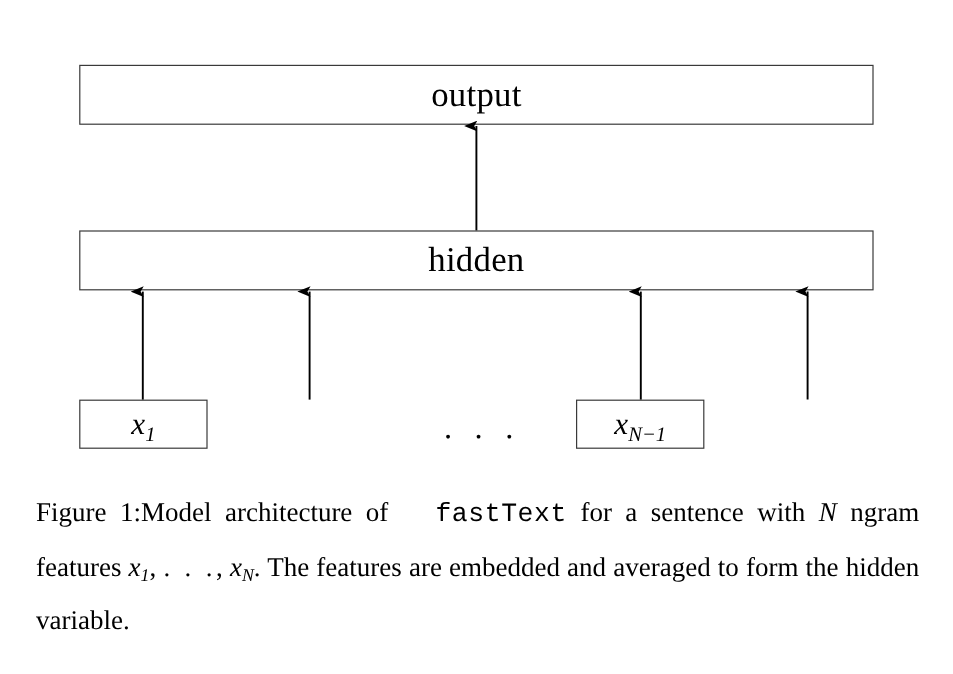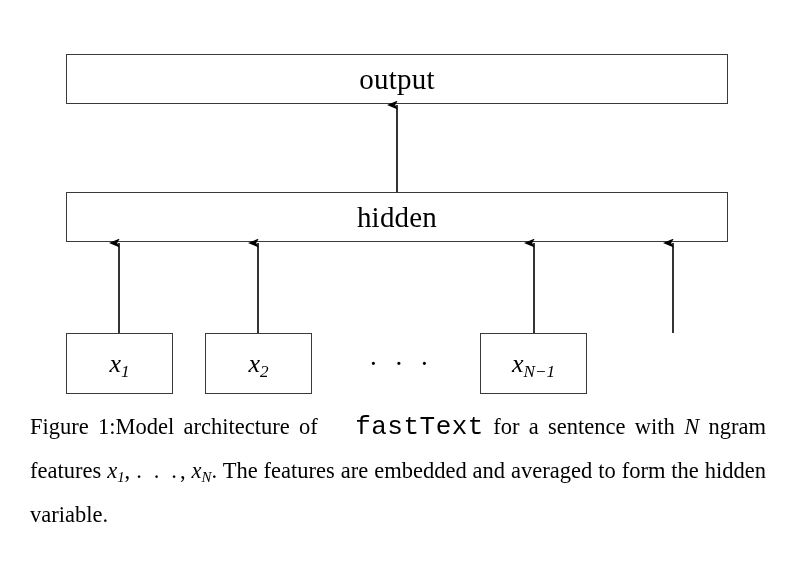--- a/index.html
+++ b/index.html
@@ -55,21 +55,21 @@
   }
 
   #box-hidden {
     left: 66px;
     top: 192px;
     width: 662px;
   }
 
   .input-box {
     top: 333px;
-    height: 61px;
+    height: 41px;
     width: 107px;
     justify-content: center;
   }
 
   #box-x1    { left: 66px; }
   #box-x2    { left: 205px; }
   #box-xn1   { left: 480px; }
   #box-xn    { left: 620px; }
 
   .math-var {
@@ -126,21 +126,21 @@
     line-height: 44px;
     color: #000000;
     text-align: justify;
     text-justify: inter-word;
   }
   #figure-caption .cap-label {
     font-weight: normal;
   }
   #figure-caption .tt {
     font-family: "Liberation Mono", "DejaVu Sans Mono", monospace;
-    font-size: 26px;
+    font-size: 22px;
     letter-spacing: 0.5px;
     margin-left: 28px;
   }
   #figure-caption .mi {
     font-style: italic;
   }
   #figure-caption .mi sub {
     font-size: 0.66em;
     vertical-align: -0.28em;
     line-height: 0;
@@ -159,23 +159,20 @@
   </div>
 
   <div class="node-box wide-box" id="box-hidden">
     <span class="node-label">hidden</span>
   </div>
 
   <div class="node-box input-box" id="box-x1">
     <span class="math-var"><span>x</span><sub>1</sub></span>
   </div>
 
-  <div class="node-box input-box" id="box-x2">
-    <span class="math-var"><span>x</span><sub>2</sub></span>
-  </div>
 
   <div class="node-box input-box" id="box-xn1">
     <span class="math-var"><span>x</span><sub class="upright-minus">N−1</sub></span>
   </div>
 
 
   <div id="inline-ellipsis">. . .</div>
 
   <svg id="arrow-layer" width="794" height="400" viewBox="0 0 794 400">
     <defs>

